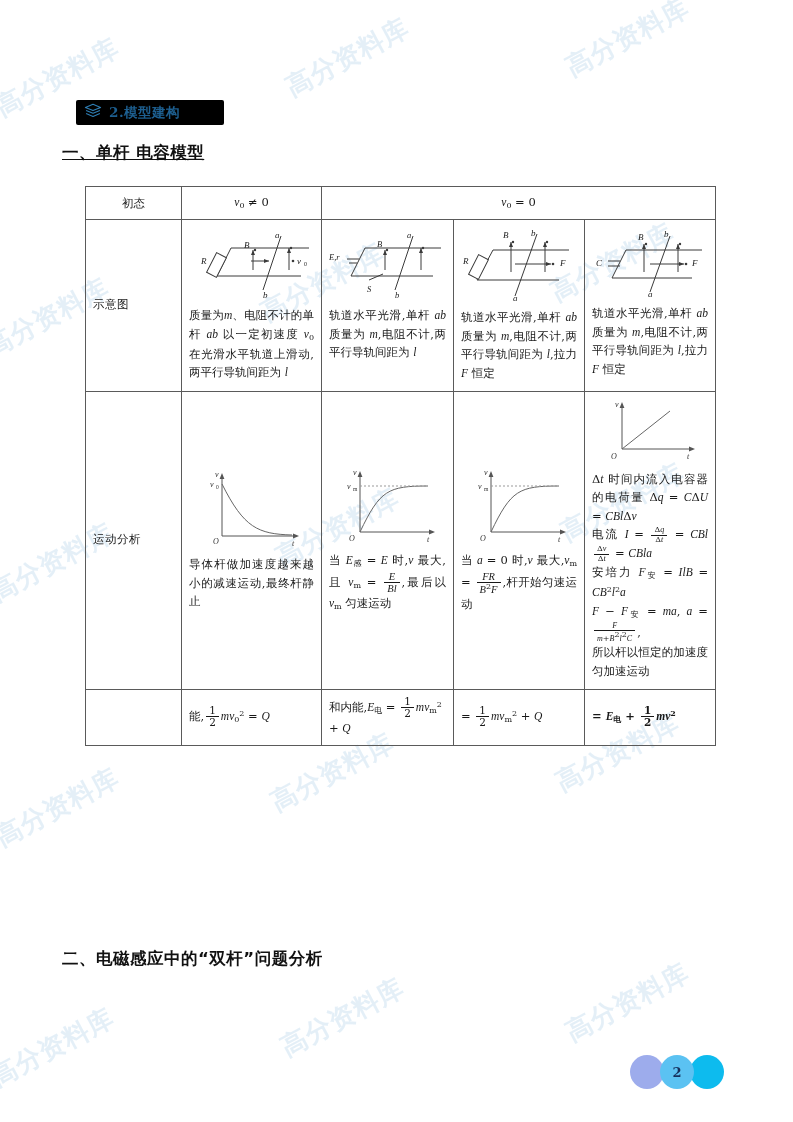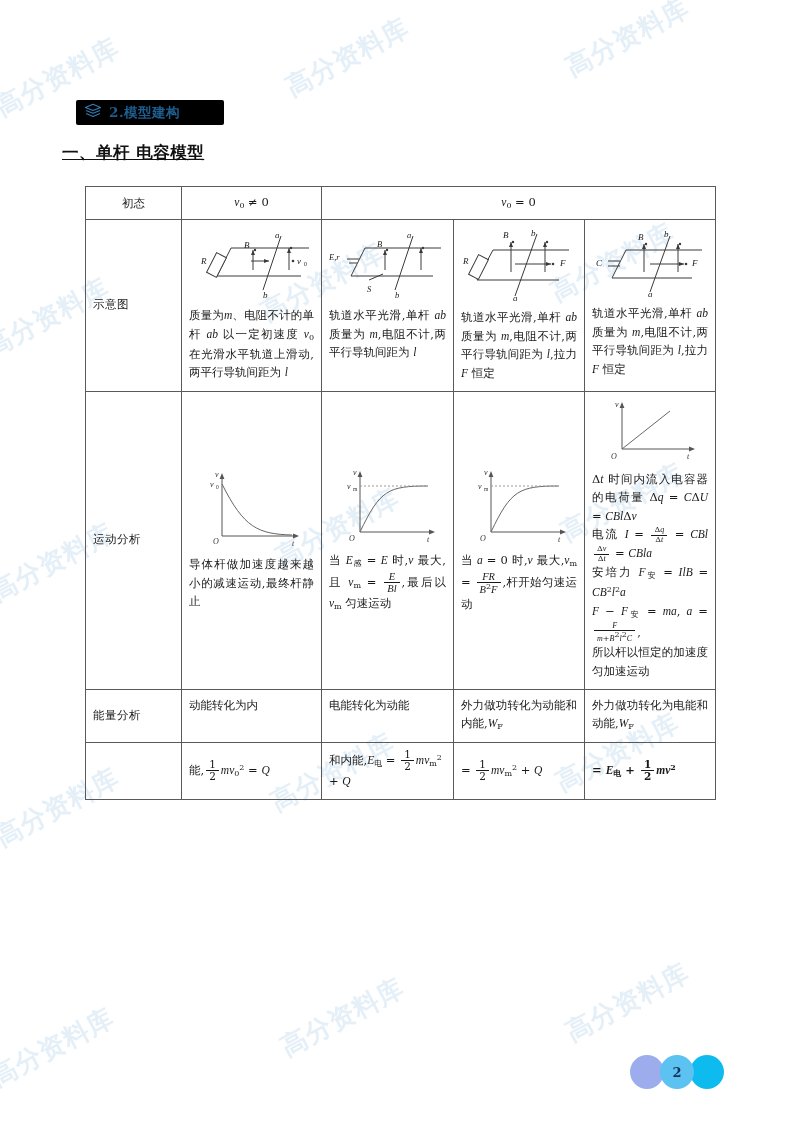--- a/index.html
+++ b/index.html
@@ -165,20 +165,21 @@
       <svg width="18" height="16" viewBox="0 0 18 16">
         <path d="M9 1.2 L16.6 4.4 L9 7.6 L1.4 4.4 Z" fill="none" stroke="#2f7fb5" stroke-width="1.1" stroke-linejoin="round"></path>
         <path d="M2.1 7.4 L9 10.3 L15.9 7.4" fill="none" stroke="#2f7fb5" stroke-width="1.1" stroke-linejoin="round"></path>
         <path d="M2.1 10.6 L9 13.5 L15.9 10.6" fill="none" stroke="#2f7fb5" stroke-width="1.1" stroke-linejoin="round"></path>
       </svg>
     </span>
     <span class="badge-label" style="color: rgb(29, 95, 144);">2.模型建构</span>
   </div>
 
   <div class="doc-heading" id="heading-1">一、单杆  电容模型</div>
+  <div class="doc-heading" id="heading-2">二、电磁感应中的“双杆”问题分析</div>
 
   <table id="model-table">
     <colgroup>
       <col class="c-label">
         <col class="c-a">
         <col class="c-b">
         <col class="c-c">
         <col class="c-d">
     </colgroup>
 
@@ -459,31 +460,20 @@
           <span class="frac sm">
                 <span class="num"><i class="v">F</i></span>
                 <span class="den"><i class="v">m</i>+<i class="v">B</i><span class="sup">2</span><i class="v">l</i><span class="sup">2</span><i class="v">C</i></span>
               </span>,
           <br>
           所以杆以恒定的加速度匀加速运动
         </div>
       </td>
     </tr>
 
-    <tr>
-      <td class="rowlabel">能量分析</td>
-      <td class="celltext">动能转化为内</td>
-      <td class="celltext">电能转化为动能</td>
-      <td class="celltext">
-        外力做功转化为动能和内能,<i class="v">W</i><span class="sub">F</span>
-      </td>
-      <td class="celltext">
-        外力做功转化为电能和动能,<i class="v">W</i><span class="sub">F</span>
-      </td>
-    </tr>
 
     <tr>
       <td></td>
       <td style="vertical-align:middle;">
         能,<span class="frac">
               <span class="num">1</span>
               <span class="den">2</span>
             </span><i class="v">mv</i><span class="sub">0</span><span class="sup">2</span> = <i class="v">Q</i>
       </td>
       <td style="vertical-align:middle;">

